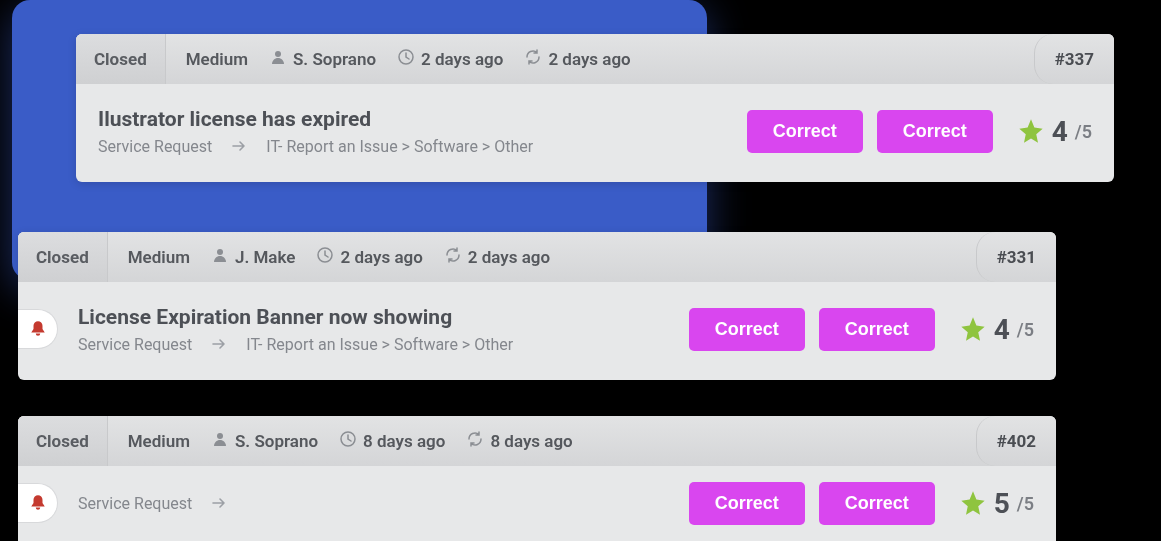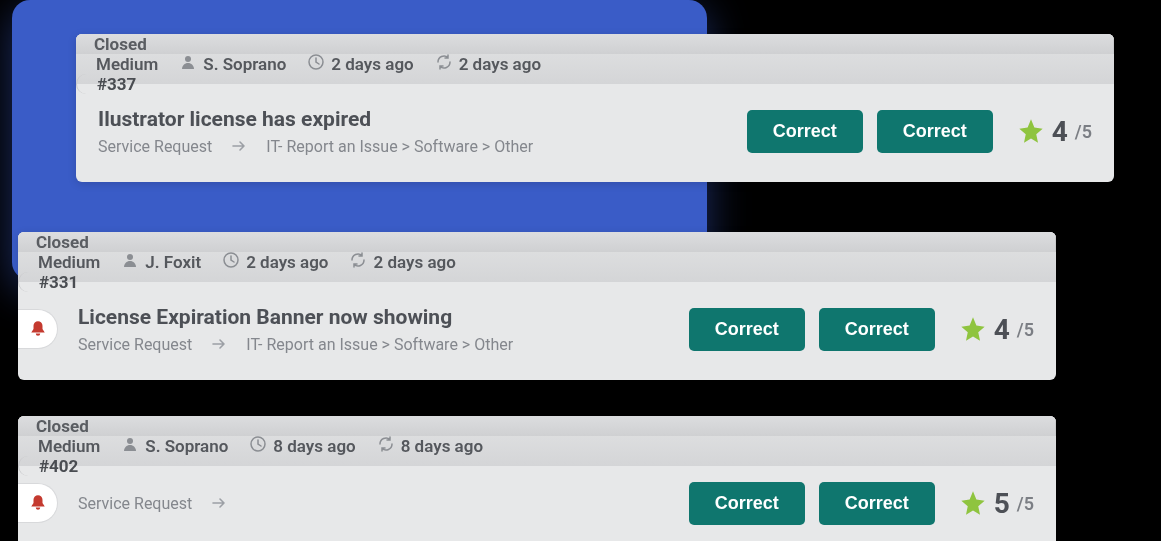--- a/index.html
+++ b/index.html
@@ -33,21 +33,20 @@
     .card-3 { top: 416px; left: 18px; width: 1038px; height: 130px; border-bottom-left-radius: 0; border-bottom-right-radius: 0;}
     
     .card-header {
       display: flex;
       align-items: stretch;
       height: 50px;
       background: linear-gradient(to bottom, #e2e3e4, #d4d5d7);
       color: #4a4d52;
       font-size: 17px;
       font-weight: 600;
-      flex-direction: column;
     }
     .status-cell {
       display: flex;
       align-items: center;
       padding: 0 18px;
       border-right: 1px solid #c8c9cb;
       background: linear-gradient(to bottom, #dcdddf, #cfd0d2);
       font-weight: 700;
       color: #5a5d62;
     }
@@ -105,21 +104,21 @@
       margin-bottom: 6px;
     }
     .breadcrumb {
       font-size: 16px;
       color: #84878d;
       display: flex;
       align-items: center;
       gap: 20px;
     }
     .btn-correct {
-      background: #0f766e;
+      background: #d946ef;
       color: #fff;
       font-weight: 700;
       font-size: 18px;
       border: none;
       border-radius: 5px;
       padding: 11px 26px;
       cursor: pointer;
     }
     .rating {
       display: flex;
@@ -220,21 +219,21 @@
       <div class="meta-item">
           <span>Medium</span>
         </div>
       <div class="meta-item">
         <span class="ico">
             <svg width="16" height="16" viewBox="0 0 16 16">
               <circle cx="8" cy="5" r="3" fill="#8b8e93"></circle>
               <path d="M2 15c0-3.3 2.7-6 6-6s6 2.7 6 6" fill="#8b8e93"></path>
             </svg>
           </span>
-        <span>J. Foxit</span>
+        <span>J. Make</span>
       </div>
       <div class="meta-item">
         <span class="ico">
             <svg width="16" height="16" viewBox="0 0 16 16">
               <circle cx="8" cy="8" r="7" fill="none" stroke="#8b8e93" stroke-width="1.5"></circle>
               <path d="M8 4v4l3 2" fill="none" stroke="#8b8e93" stroke-width="1.5" stroke-linecap="round"></path>
             </svg>
           </span>
         <span>2 days ago</span>
       </div>

